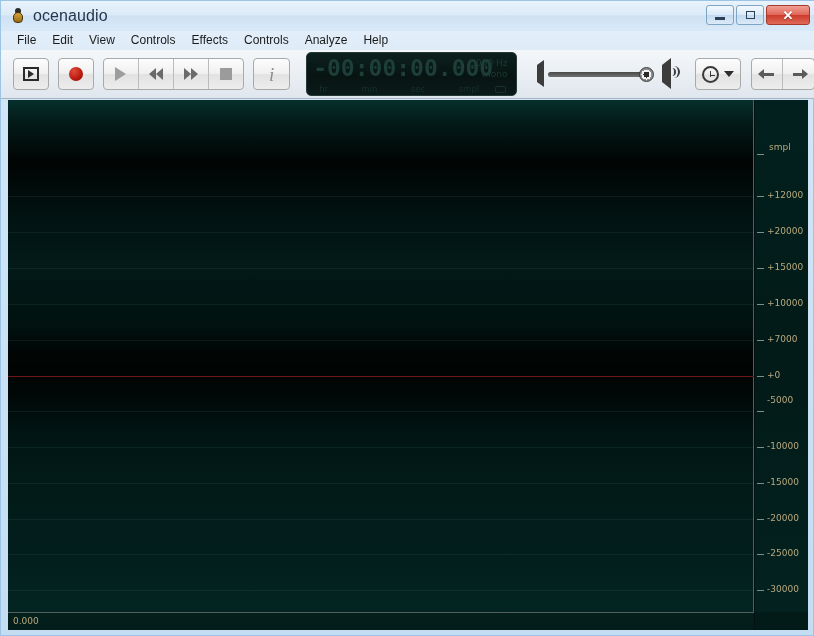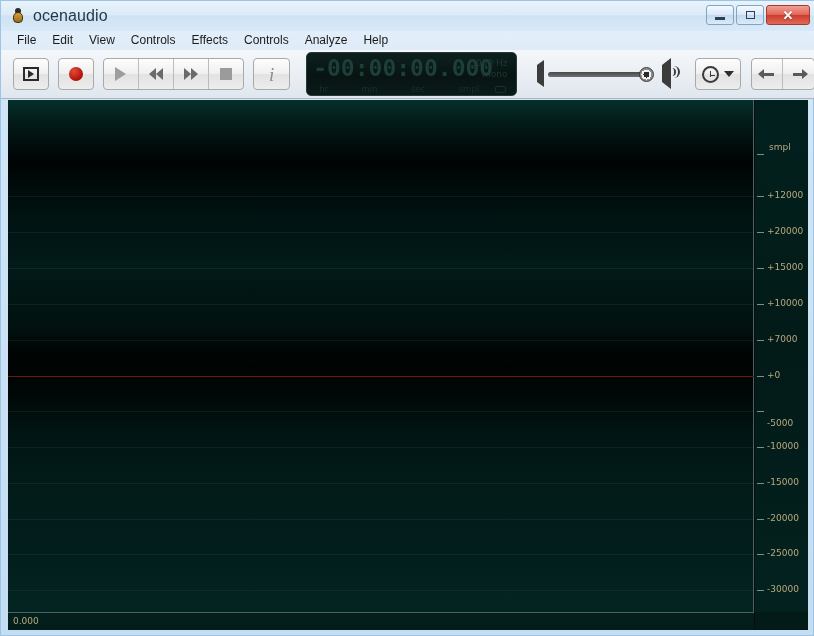--- a/index.html
+++ b/index.html
@@ -559,21 +559,21 @@
           <div class="tick-label" style="top: 126px;">+20000</div>
           <div class="tick-mark" style="top: 132px;"></div>
           <div class="tick-label" style="top: 162px;">+15000</div>
           <div class="tick-mark" style="top: 168px;"></div>
           <div class="tick-label" style="top: 198px;">+10000</div>
           <div class="tick-mark" style="top: 204px;"></div>
           <div class="tick-label" style="top: 234px;">+7000</div>
           <div class="tick-mark" style="top: 240px;"></div>
           <div class="tick-label" style="top: 270px;">+0</div>
           <div class="tick-mark" style="top: 276px;"></div>
-          <div class="tick-label" style="top: 318px;">-5000</div>
+          <div class="tick-label" style="top: 295px;">-5000</div>
           <div class="tick-mark" style="top: 311px;"></div>
           <div class="tick-label" style="top: 341px;">-10000</div>
           <div class="tick-mark" style="top: 347px;"></div>
           <div class="tick-label" style="top: 377px;">-15000</div>
           <div class="tick-mark" style="top: 383px;"></div>
           <div class="tick-label" style="top: 413px;">-20000</div>
           <div class="tick-mark" style="top: 419px;"></div>
           <div class="tick-label" style="top: 448px;">-25000</div>
           <div class="tick-mark" style="top: 454px;"></div>
           <div class="tick-label" style="top: 484px;">-30000</div>

